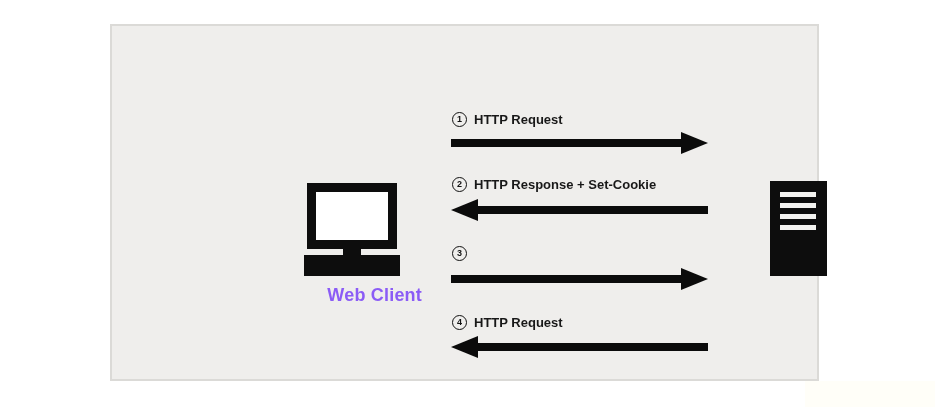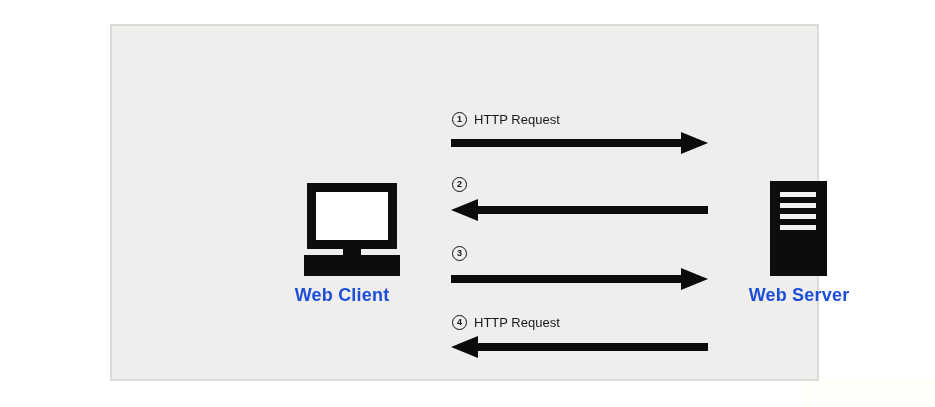--- a/index.html
+++ b/index.html
@@ -70,24 +70,24 @@
   }
   .server-slot.s1 { top: 11px; }
   .server-slot.s2 { top: 22px; }
   .server-slot.s3 { top: 33px; }
   .server-slot.s4 { top: 44px; }
   
   .endpoint-label {
     position: absolute;
     top: 259px;
     width: 160px;
-    text-align: center;
+    text-align: right;
     font-size: 18px;
     font-weight: bold;
-    color: #1d4ed8;
+    color: #8b5cf6;
     letter-spacing: 0.2px;
   }
   .endpoint-label.client { left: 150px; }
   .endpoint-label.server { left: 607px; }
   
   .msg-label {
     position: absolute;
     left: 340px;
     display: flex;
     align-items: center;
@@ -103,21 +103,21 @@
     align-items: center;
     justify-content: center;
     font-size: 9px;
     font-weight: bold;
     color: #111111;
     line-height: 1;
     flex: 0 0 auto;
   }
   .msg-text {
     font-size: 13px;
-    font-weight: normal;
+    font-weight: bold;
     color: #181818;
     white-space: nowrap;
   }
   .arrow {
     position: absolute;
     left: 339px;
     width: 257px;
     height: 22px;
   }
   .arrow .shaft {
@@ -177,33 +177,33 @@
       <div class="monitor-base"></div>
     </div>
     <div class="endpoint-label client">Web Client</div>
 
     <div class="server-tower">
       <div class="server-slot s1"></div>
       <div class="server-slot s2"></div>
       <div class="server-slot s3"></div>
       <div class="server-slot s4"></div>
     </div>
-    <div class="endpoint-label server">Web Server</div>
 
     <div class="msg-label row1-label">
       <span class="step-badge">1</span>
       <span class="msg-text">HTTP Request</span>
     </div>
     <div class="arrow right row1-arrow">
       <div class="shaft"></div>
       <div class="head"></div>
     </div>
 
     <div class="msg-label row2-label">
       <span class="step-badge">2</span>
+      <span class="msg-text">HTTP Response + Set-Cookie</span>
     </div>
     <div class="arrow left row2-arrow">
       <div class="shaft"></div>
       <div class="head"></div>
     </div>
 
     <div class="msg-label row3-label">
       <span class="step-badge">3</span>
     </div>
     <div class="arrow right row3-arrow">

